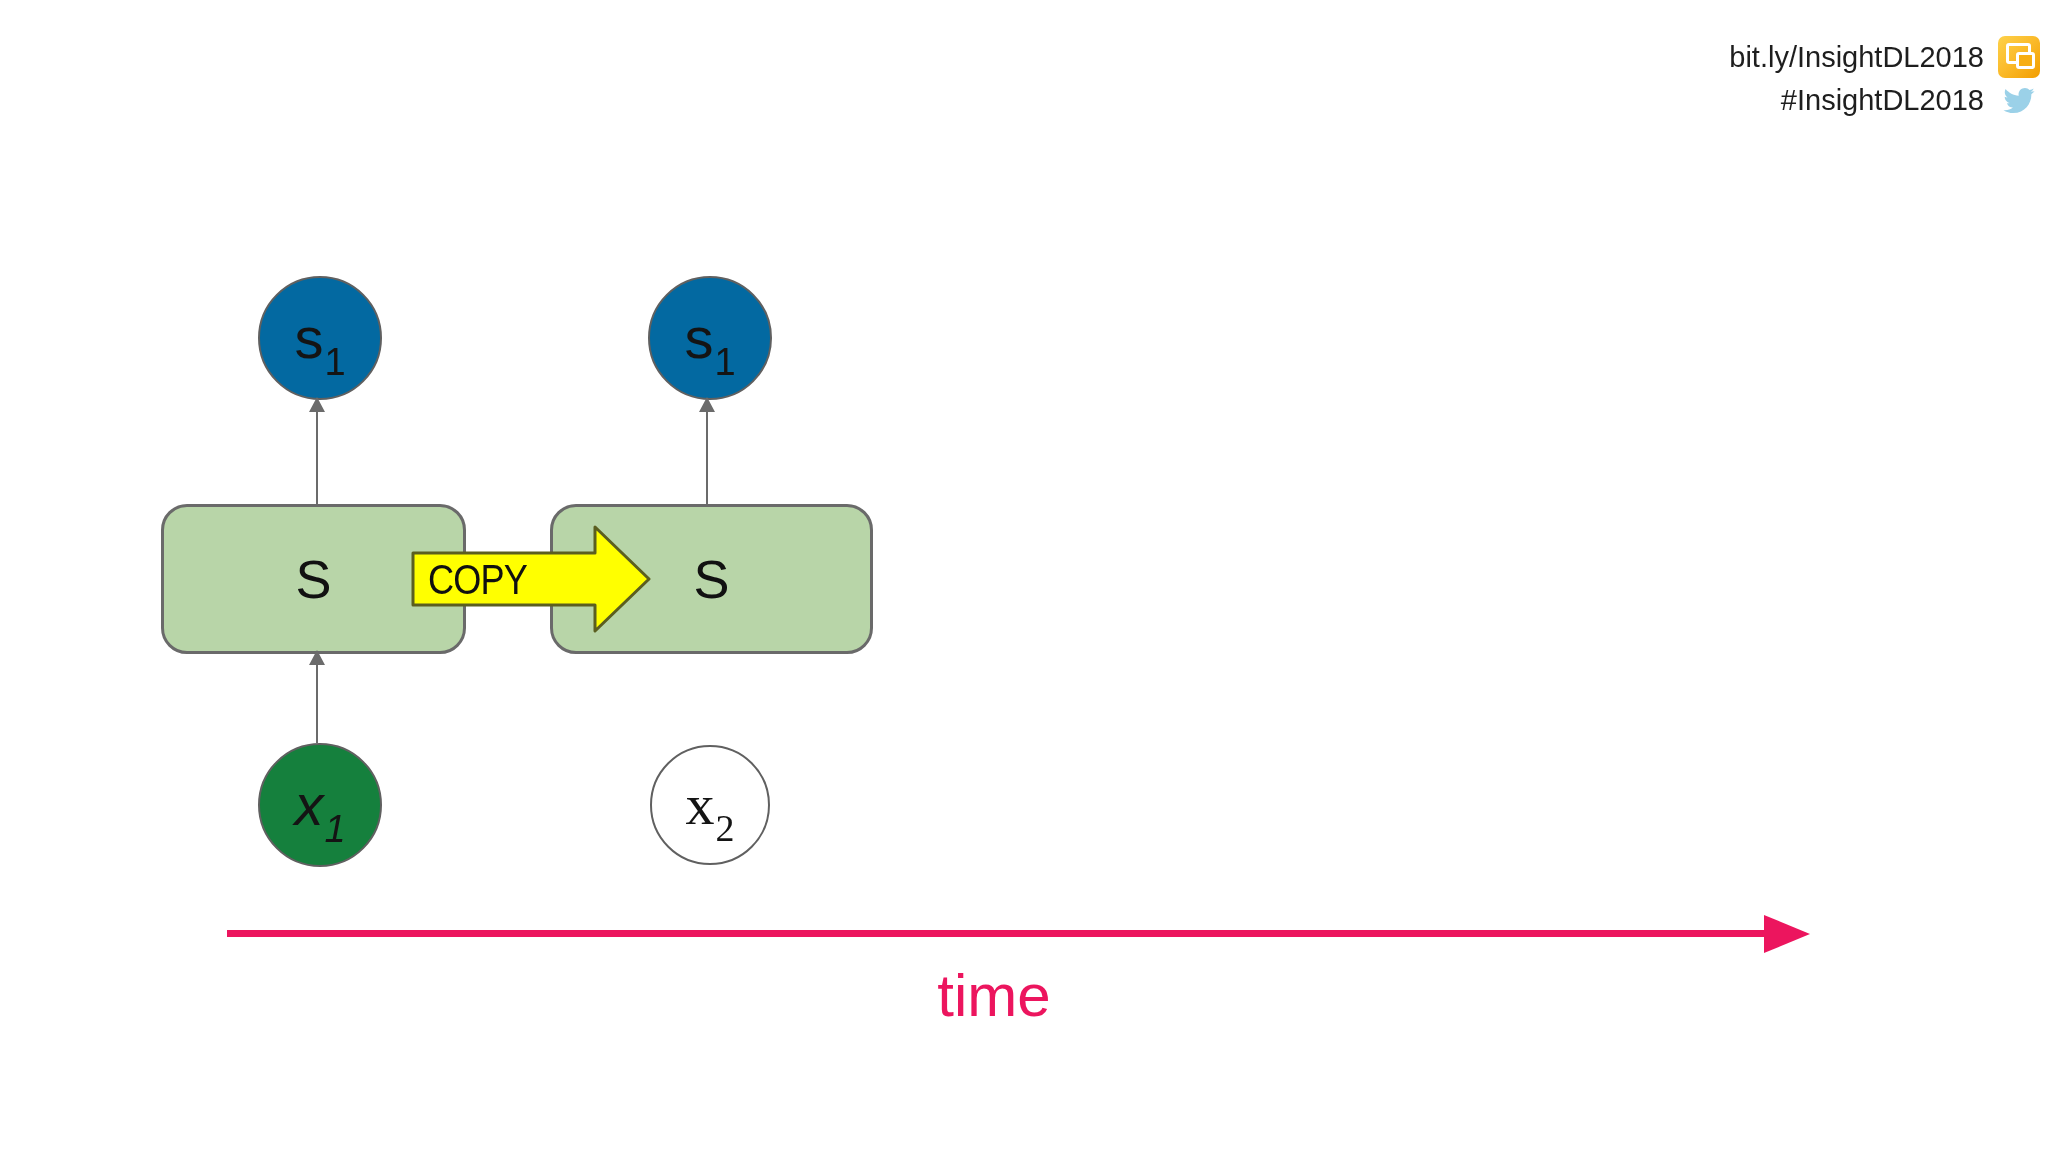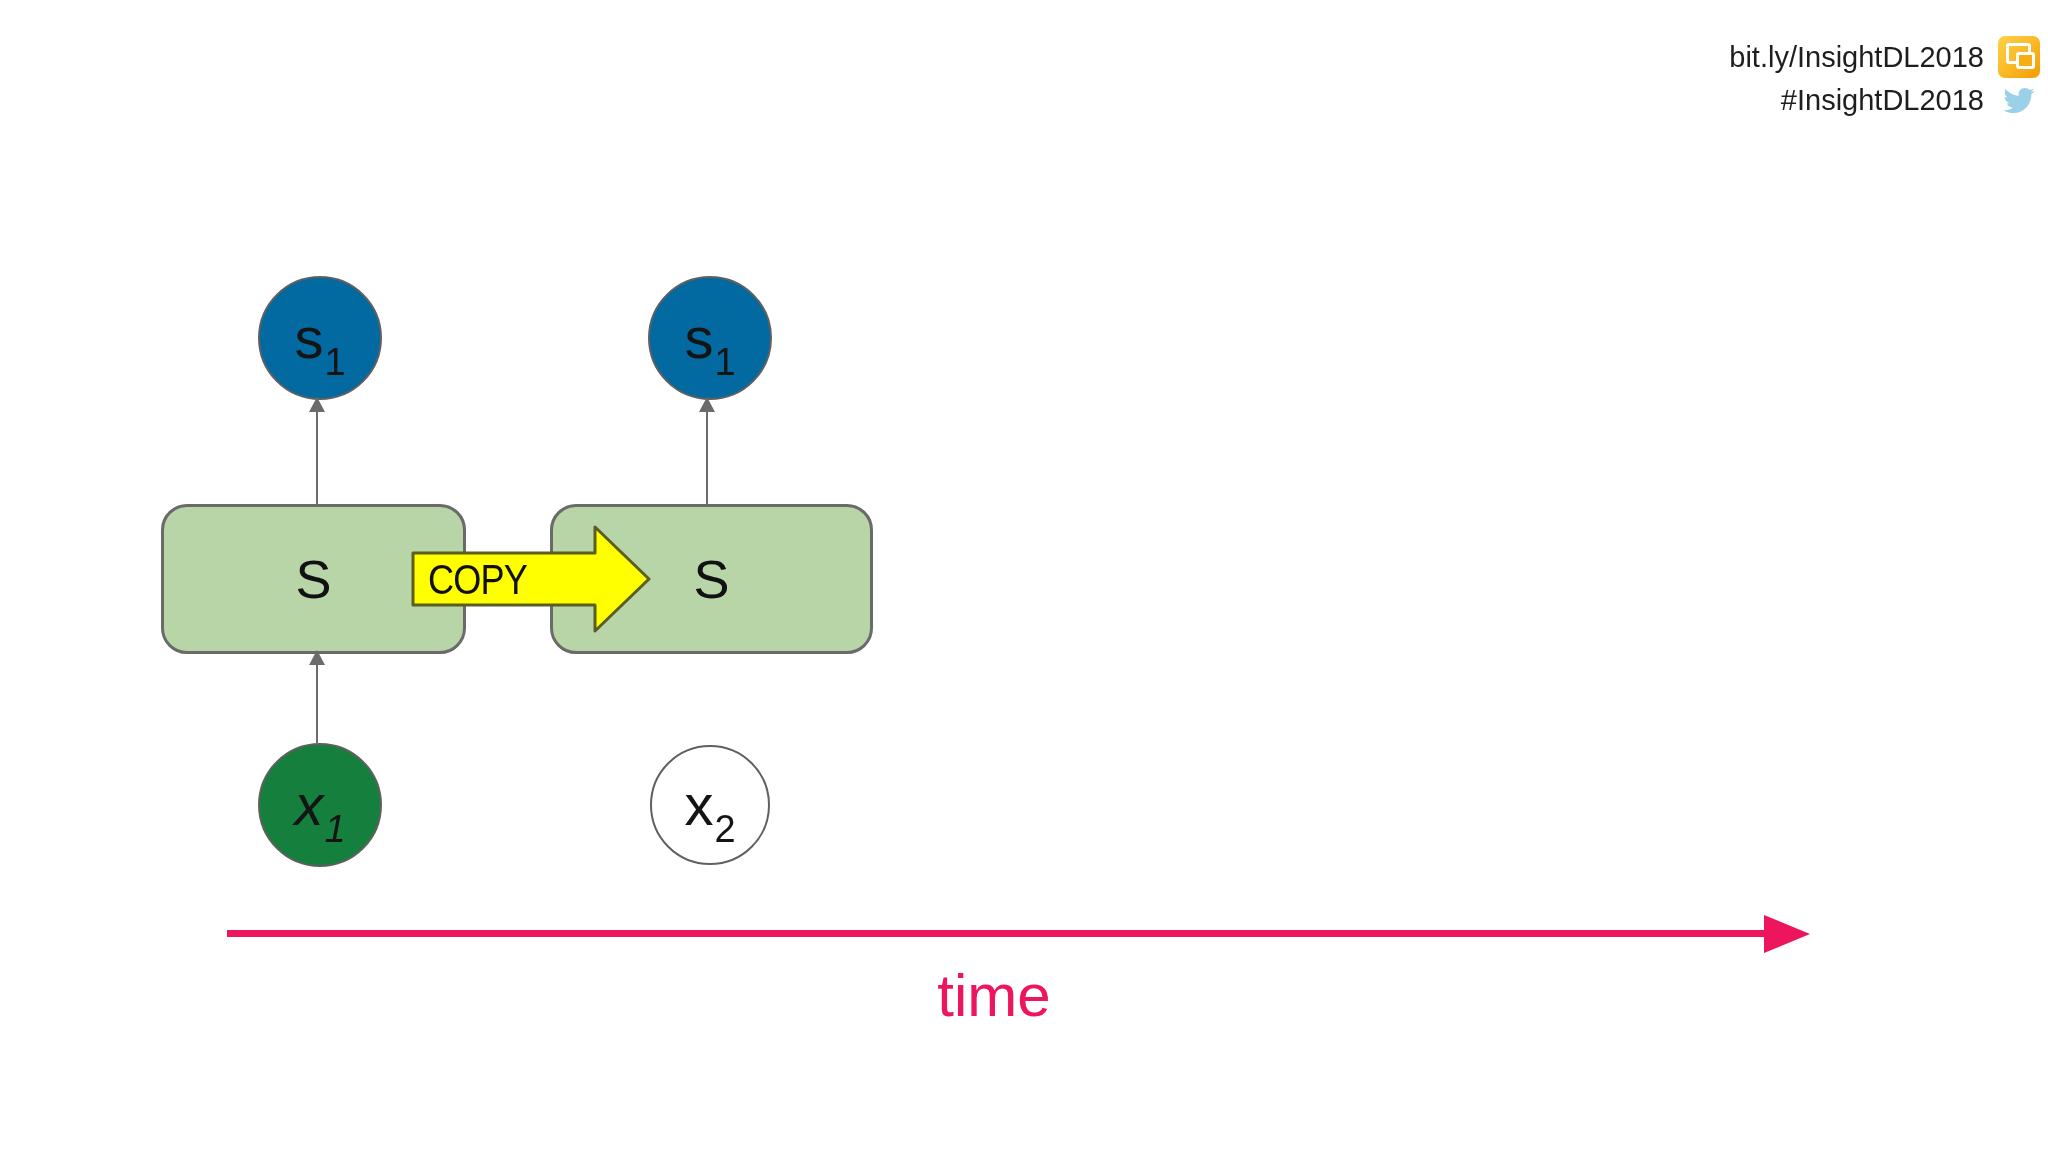--- a/index.html
+++ b/index.html
@@ -31,21 +31,21 @@
     position:absolute;left:18px;top:16px;width:13px;height:11px;
     border:3px solid #ffffff;border-radius:3px;background:#f7ae13;
   }
   
   .circle{
     position:absolute;border-radius:50%;border:2px solid #606060;
     display:flex;align-items:center;justify-content:center;
   }
   .circle.state{width:120px;height:120px;background:#0369a1;}
   .circle.input-blue{width:120px;height:120px;background:#15803d;font-style:italic;}
-  .circle.input-white{width:116px;height:116px;background:#ffffff;}
+  .circle.input-white{width:116px;height:116px;background:#ffffff;font-family:Liberation Serif, serif;}
   .node-lbl{font-size:58px;color:#141414;line-height:1;}
   .node-lbl .sub{font-size:38px;display:inline-block;transform:translateY(17px);margin-left:1px;}
   .cell{
     position:absolute;background:#b8d5a8;border:3px solid #6a6a6a;border-radius:26px;
     display:flex;align-items:center;justify-content:center;
   }
   .cell-lbl{font-size:54px;color:#111;line-height:1;}
   .conn-line{position:absolute;width:2px;background:#6b6b6b;}
   .conn-head{
     position:absolute;width:0;height:0;

